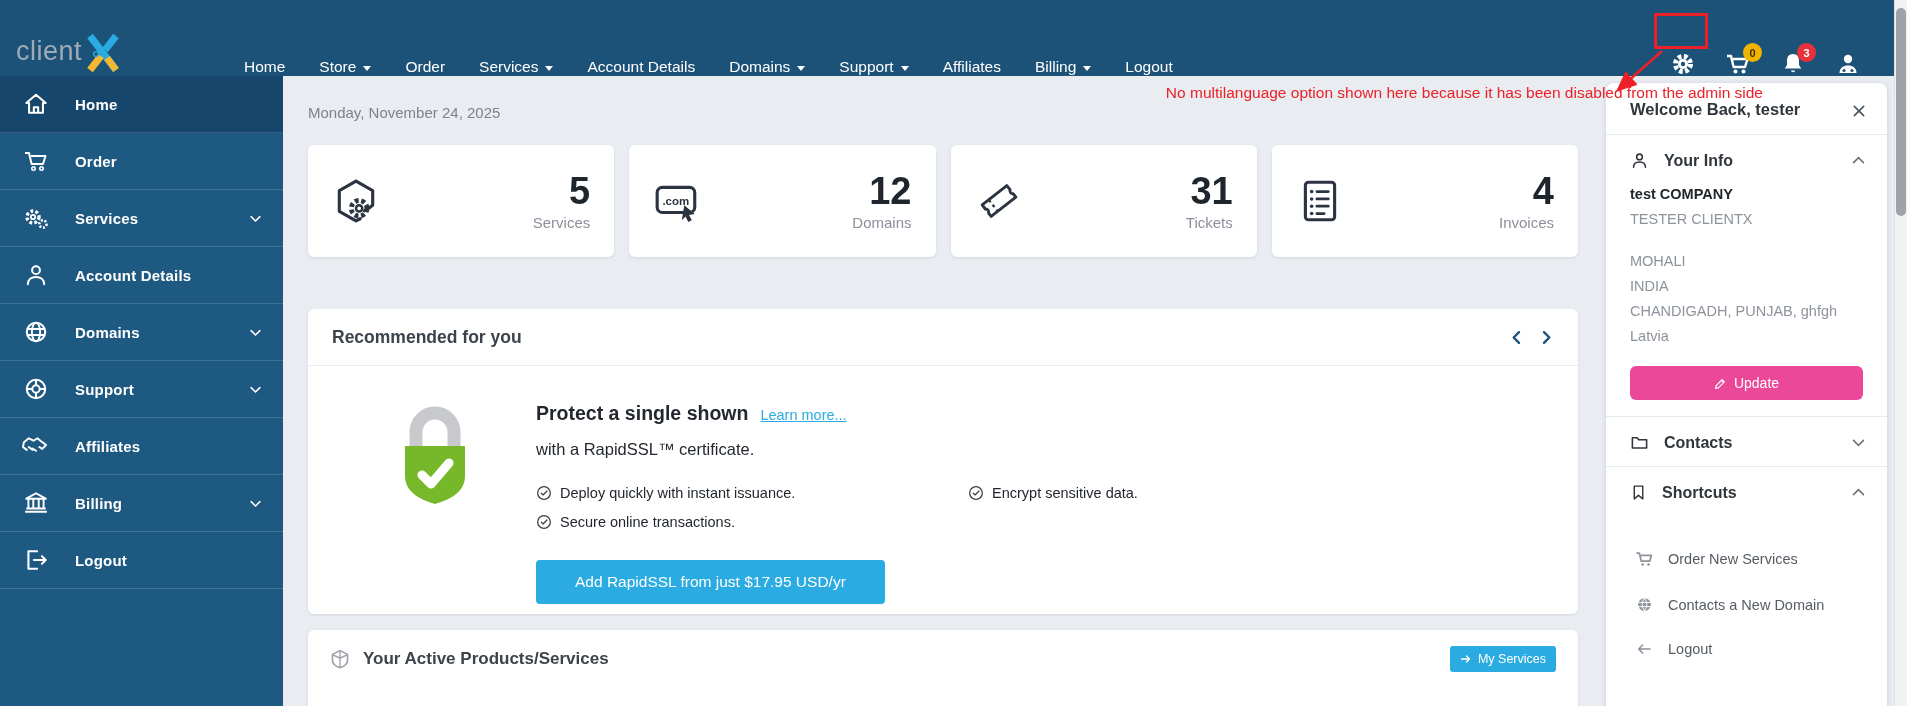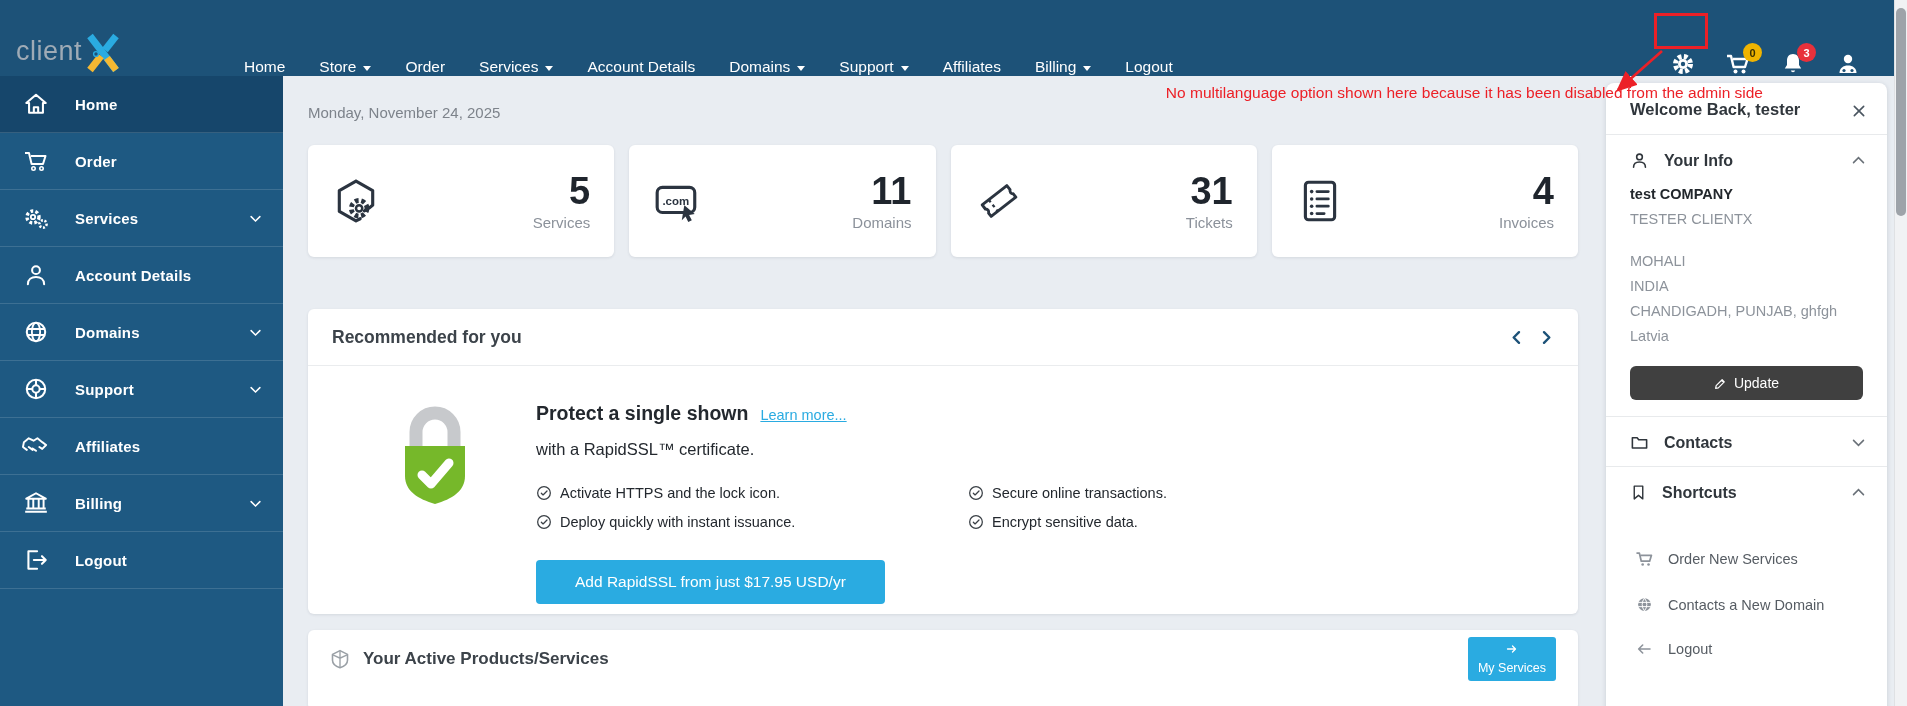--- a/index.html
+++ b/index.html
@@ -61,39 +61,39 @@
   .rec-sub { margin-top:15px; font-size:16.5px; color:#23282e; }
   .rec-features { margin-top:26px; display:grid; grid-template-rows:repeat(2,auto); grid-auto-flow:column; grid-template-columns:432px auto; row-gap:13px; }
   .feat { display:flex; align-items:center; gap:8px; font-size:14.5px; color:#23282e; }
   .feat-icon { color:#3a4046; display:flex; }
   .rec-cta { margin-top:30px; display:inline-block; background:#2aabe1; color:#fff; border:none; border-radius:4px; font-size:15.5px; padding:13px 39px; cursor:pointer; font-family:inherit; }
 
   .active-card { margin-top:16px; height:80px; }
   .ap-header { height:58px; display:flex; align-items:center; padding:0 22px; }
   .ap-icon { color:#9aa0a6; display:flex; }
   .ap-title { margin-left:13px; font-size:17px; font-weight:bold; color:#3c434a; }
-  .ap-btn { margin-left:auto; background:#2aabe1; color:#fff; border:none; border-radius:3px; font-size:12.5px; padding:6px 10px; cursor:pointer; display:flex; align-items:center; gap:6px; font-family:inherit;flex-direction:column; }
+  .ap-btn { margin-left:auto; background:#2aabe1; color:#fff; border:none; border-radius:3px; font-size:12.5px; padding:6px 10px; cursor:pointer; display:flex; align-items:center; gap:6px; font-family:inherit; }
 
   
   .right-region { width:307px; flex-shrink:0; padding:7px 20px 0 6px; }
   .panel { background:#fff; border-radius:8px; box-shadow:0 1px 5px rgba(30,40,60,.15); height:660px; }
   .panel-header { display:flex; align-items:flex-end; padding:17px 20px 15px 24px; }
   .panel-title { font-size:16.5px; font-weight:bold; color:#30363c; }
   .panel-close { margin-left:auto; color:#4a5560; cursor:pointer; display:flex; }
   .p-divider { height:1px; background:#e8eaec; }
   .sec-header { display:flex; align-items:center; padding:16px 20px 14px 24px; cursor:pointer; }
   .sec-icon { color:#30363c; display:flex; }
   .sec-title { margin-left:15px; font-size:16px; font-weight:bold; color:#30363c; }
   .sec-chev { margin-left:auto; color:#6a7178; display:flex; }
   .info-block { padding:2px 24px 0; }
   .info-company { font-size:14.5px; font-weight:bold; color:#22272c; }
   .info-name { margin-top:9px; font-size:14.5px; color:#8d939b; }
   .info-addr { margin-top:22px; }
   .info-addr div { font-size:14.5px; color:#8d939b; line-height:25px; }
-  .update-btn { margin:17px 0 16px; width:100%; height:34px; background:#404040; color:#fff; border:none; border-radius:6px; font-size:14px; cursor:pointer; display:flex; align-items:center; justify-content:center; gap:7px; font-family:inherit; }
+  .update-btn { margin:17px 0 16px; width:100%; height:34px; background:#ec4899; color:#fff; border:none; border-radius:6px; font-size:14px; cursor:pointer; display:flex; align-items:center; justify-content:center; gap:7px; font-family:inherit; }
   .shortcut-list { padding:6px 0 10px 28px; }
   .shortcut { display:flex; align-items:center; margin:28px 0; cursor:pointer; }
   .sc-icon { color:#8d939b; display:flex; width:20px; justify-content:center; }
   .sc-label { margin-left:14px; font-size:14.5px; color:#565c63; }
 
   
   .scrollbar { position:absolute; right:0; top:0; width:13px; height:706px; background:#f1f2f4; border-left:1px solid #dfe1e4; z-index:70; }
   .scroll-thumb { position:absolute; top:8px; right:1px; width:10px; height:208px; background:#9ea3a9; border-radius:5px; cursor:pointer; }
 </style>
 </head>
@@ -317,21 +317,21 @@
       </div>
       <div class="stat-card">
         <span class="stat-icon">
           <svg width="48" height="48" viewBox="0 0 46 46">
               <rect x="4" y="10" width="36" height="24" rx="5" fill="none" stroke="#2b3440" stroke-width="3"></rect>
               <text x="9" y="26.5" font-size="11" font-weight="bold" fill="#2b3440" font-family="Liberation Sans, sans-serif">.com</text>
               <path d="M30 27 l10 8.5 -5.4 0.8 2.6 5.2 -3.4 1.6 -2.6-5.2 -3.6 3.6 z" fill="#2b3440"></path>
             </svg>
         </span>
         <span class="stat-right">
-          <div class="stat-value">11</div>
+          <div class="stat-value">12</div>
           <div class="stat-label">Domains</div>
         </span>
       </div>
       <div class="stat-card">
         <span class="stat-icon">
           <svg width="48" height="48" viewBox="0 0 46 46">
               <g transform="rotate(-38 23 23)">
                 <path d="M8 16 h30 v5 a3 3 0 0 0 0 5 v4 H8 v-4 a3 3 0 0 0 0-5 z" fill="none" stroke="#2b3440" stroke-width="2.8" stroke-linejoin="round"></path>
                 <line x1="16" y1="16" x2="16" y2="30" stroke="#2b3440" stroke-width="2.2" stroke-dasharray="3 3"></line>
               </g>
@@ -382,29 +382,20 @@
           <path d="M13 44 h60 v30 c0 15-13 23-30 28 c-17-5-30-13-30-28 z" fill="#76b82a"></path>
           <path d="M30 73 l9 9 18-21" fill="none" stroke="#fff" stroke-width="9" stroke-linecap="round" stroke-linejoin="round"></path>
         </svg>
         <div class="rec-text">
           <div class="rec-heading-row">
             <span class="rec-heading">Protect a single shown</span>
             <a class="rec-learn">Learn more...</a>
           </div>
           <div class="rec-sub">with a RapidSSL™ certificate.</div>
           <div class="rec-features">
-            <div class="feat">
-              <span class="feat-icon">
-                  <svg width="16" height="16" viewBox="0 0 24 24">
-                    <circle cx="12" cy="12" r="9.5" fill="none" stroke="currentColor" stroke-width="1.9"></circle>
-                    <path d="M8 12.3 l2.6 2.6 L16.5 9" fill="none" stroke="currentColor" stroke-width="1.9" stroke-linecap="round" stroke-linejoin="round"></path>
-                  </svg>
-                </span>
-              <span>Activate HTTPS and the lock icon.</span>
-            </div>
             <div class="feat">
               <span class="feat-icon">
                   <svg width="16" height="16" viewBox="0 0 24 24">
                     <circle cx="12" cy="12" r="9.5" fill="none" stroke="currentColor" stroke-width="1.9"></circle>
                     <path d="M8 12.3 l2.6 2.6 L16.5 9" fill="none" stroke="currentColor" stroke-width="1.9" stroke-linecap="round" stroke-linejoin="round"></path>
                   </svg>
                 </span>
               <span>Deploy quickly with instant issuance.</span>
             </div>
             <div class="feat">

